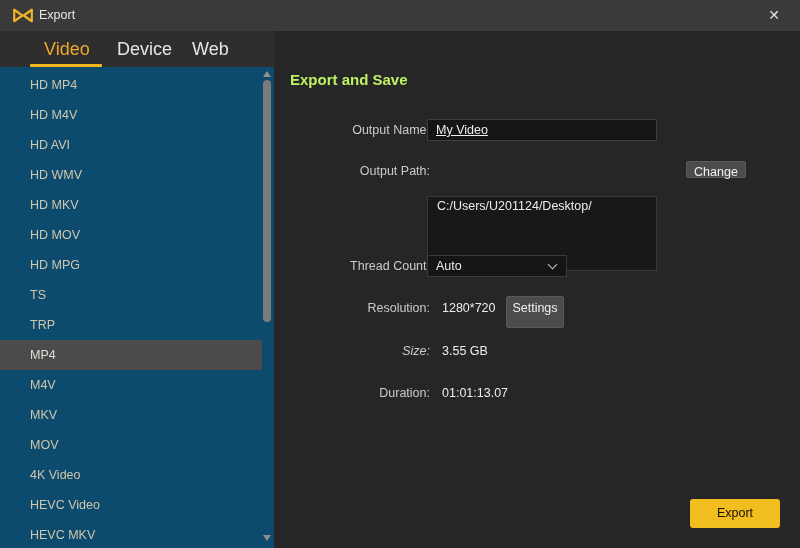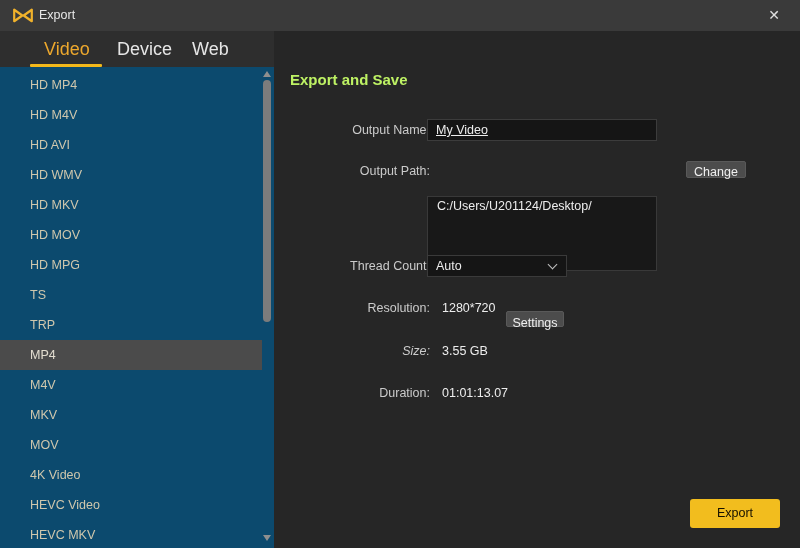--- a/index.html
+++ b/index.html
@@ -129,21 +129,21 @@
     line-height: 17px;
     margin-top: 36px;
   }
   .btn-gray {
     position: absolute; height: 17px;
     background: #4c4c4c; border: 1px solid #595959; border-radius: 2px;
     color: #efefef; font-size: 12.5px; text-align: center; line-height: 21px;
     cursor: default;
   }
   .btn-change   { left: 412px; top: 130px; width: 60px; }
-  .btn-settings { left: 232px; top: 280px; width: 58px; height: 16px; line-height: 22px; }
+  .btn-settings { left: 232px; top: 265px; width: 58px; height: 32px; line-height: 22px; }
 
   .dropdown {
     position: absolute; left: 153px; top: 224px;
     width: 140px; height: 22px;
     background: #151515; border: 1px solid #3a3a3a;
     color: #ededed; font-size: 12.5px; line-height: 20px;
     padding-left: 8px; cursor: default;
   }
   .chevron {
     position: absolute; right: 10px; top: 5px;

